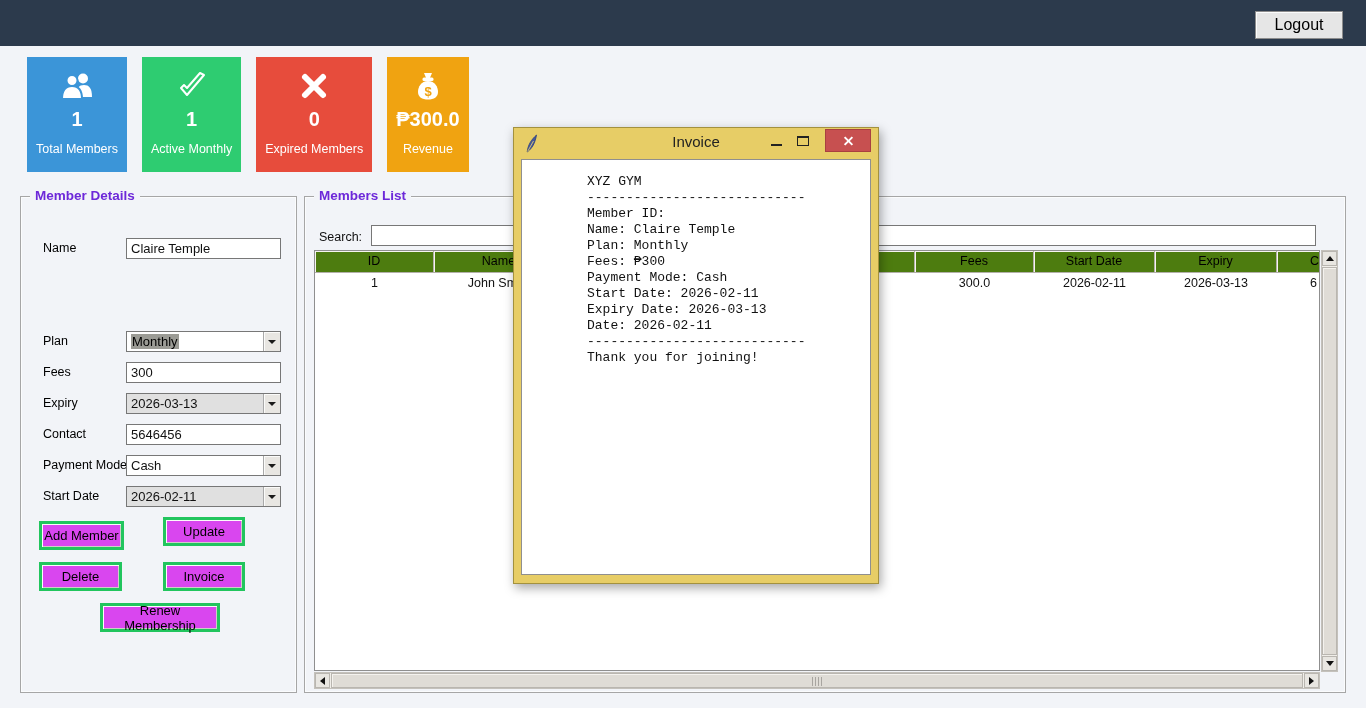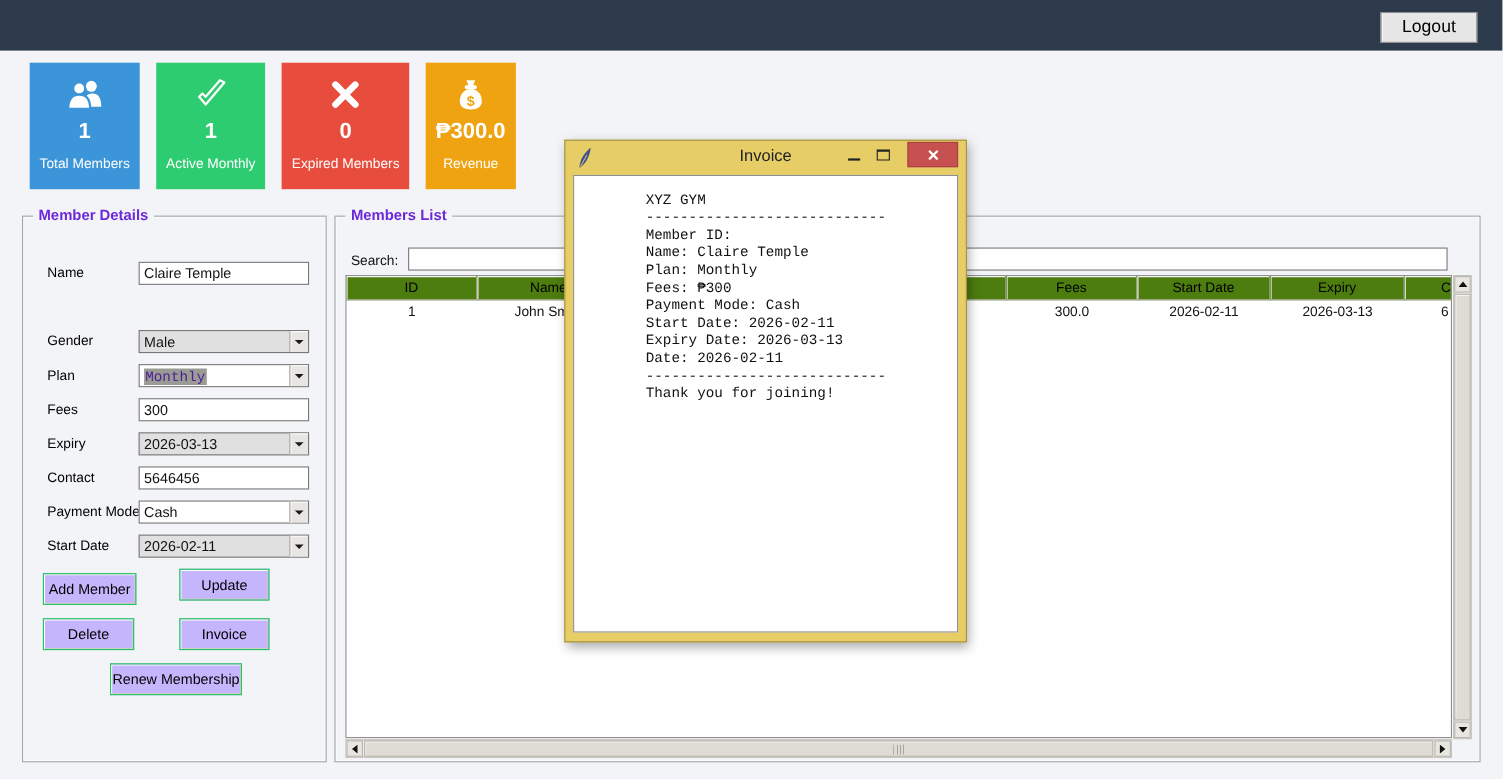--- a/index.html
+++ b/index.html
@@ -68,24 +68,24 @@
     position:absolute; right:0; top:0; width:17px; height:19px;
     background:#E8E6E2; border-left:1px solid #A9A9A9;
     box-shadow:inset 1px 1px 0 #FBFBFA;
   }
   .combo .tri-down {
     position:absolute; left:4px; top:8px; width:0; height:0;
     border-left:4px solid transparent; border-right:4px solid transparent;
     border-top:4px solid #1a1a1a;
   }
   .control.gray { background:#E0E0E0; }
-  .selhl { background:#9B9B95; color:#4c1d95; padding:0 1px;font-family:Liberation Mono, monospace; }
+  .selhl { background:#9B9B95; color:#000000; padding:0 1px; }
   
   .tkbtn {
-    position:absolute; background:#c4b5fd; border:1px solid #22c55e;
+    position:absolute; background:#d946ef; border:3px solid #22c55e;
     box-shadow:inset 1px 1px 0 #FBFBFA, inset -1px -1px 0 #CFCDC8;
     font-size:13px; color:#000; text-align:center; cursor:pointer;
     display:flex; align-items:center; justify-content:center;
   }
   
   .search-label { position:absolute; left:14px; top:33px; font-size:12.5px; }
   .search-entry {
     position:absolute; left:66px; top:28px; width:945px; height:21px;
     background:#fff; border:1px solid #777777; font-size:13px;
     font-family:"Liberation Sans", sans-serif; padding:0 4px; outline:none;
@@ -239,29 +239,20 @@
 
 <div class="groupbox" id="member-details">
   <span class="gb-title">Member Details</span>
 
   <div class="frow" style="top:41px;">
     <span class="flabel">Name</span>
     <div class="control">
       <span class="cval">Claire Temple</span>
     </div>
   </div>
-  <div class="frow" style="top:103px;">
-    <span class="flabel">Gender</span>
-    <div class="control combo gray">
-      <span class="cval">Male</span>
-      <span class="combo-btn">
-          <span class="tri-down"></span>
-        </span>
-    </div>
-  </div>
   <div class="frow" style="top:134px;">
     <span class="flabel">Plan</span>
     <div class="control combo">
       <span class="cval"><span class="selhl">Monthly</span></span>
       <span class="combo-btn">
           <span class="tri-down"></span>
         </span>
     </div>
   </div>
   <div class="frow" style="top:165px;">

